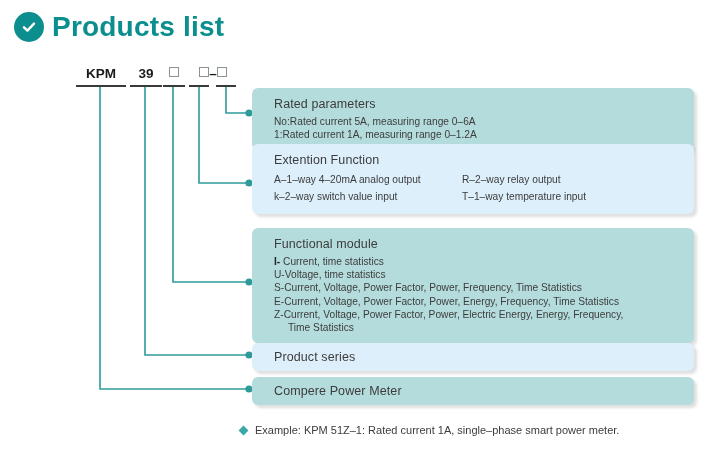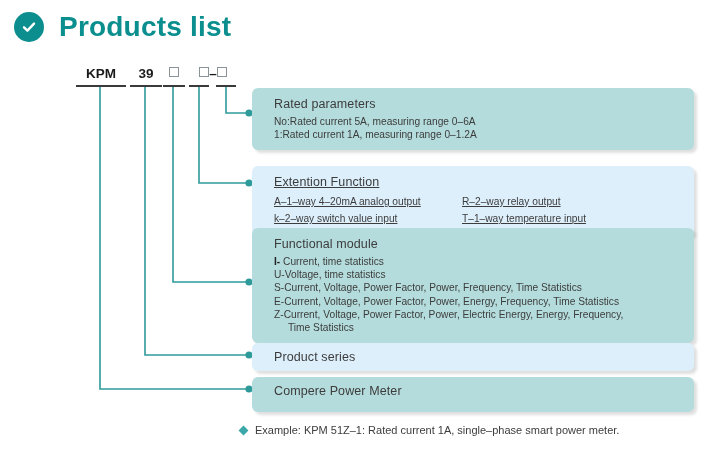--- a/index.html
+++ b/index.html
@@ -16,21 +16,21 @@
     overflow: hidden;
   }
 
   
   #title-bar {
     position: absolute;
     left: 14px;
     top: 12px;
     display: flex;
     align-items: center;
-    gap: 15px;
+    gap: 8px;
   }
   #check-badge {
     width: 30px;
     height: 30px;
     border-radius: 50%;
     background: #0d8e8e;
     display: flex;
     align-items: center;
     justify-content: center;
   }
@@ -209,21 +209,21 @@
     <circle cx="249" cy="389" r="3.6"></circle>
   </g>
 </svg>
 
 <div class="card teal" style="top:88px;">
   <div class="card-heading">Rated parameters</div>
   <div class="card-line">No:Rated current 5A, measuring range 0–6A</div>
   <div class="card-line">1:Rated current 1A, measuring range 0–1.2A</div>
 </div>
 
-<div class="card blue" style="top:166px;text-decoration:underline;">
+<div class="card blue" style="top:144px;">
   <div class="card-heading">Extention Function</div>
   <div class="two-col">
     <div class="col-a">
       <div class="card-line">A–1–way 4–20mA analog output</div>
       <div class="card-line">k–2–way switch value input</div>
     </div>
     <div class="col-b">
       <div class="card-line">R–2–way relay output</div>
       <div class="card-line">T–1–way temperature input</div>
     </div>
@@ -248,20 +248,20 @@
   <div class="card-line">
     <span>Z-</span><span>Current, Voltage, Power Factor, Power, Electric Energy, Energy, Frequency,</span>
   </div>
   <div class="card-line indent">Time Statistics</div>
 </div>
 
 <div class="card blue" style="top:343px; padding-top:7px; padding-bottom:7px;">
   <div class="single-label">Product series</div>
 </div>
 
-<div class="card teal" style="top:377px; padding-top:7px; padding-bottom:14px;">
+<div class="card teal" style="top:377px; padding-top:7px; padding-bottom:7px;">
   <div class="single-label">Compere  Power  Meter</div>
 </div>
 
 <div id="footer-note">
   <div id="footer-diamond"></div>
   <div id="footer-text">Example: KPM 51Z–1: Rated current 1A, single–phase smart power meter.</div>
 </div>
 
 </body></html>

